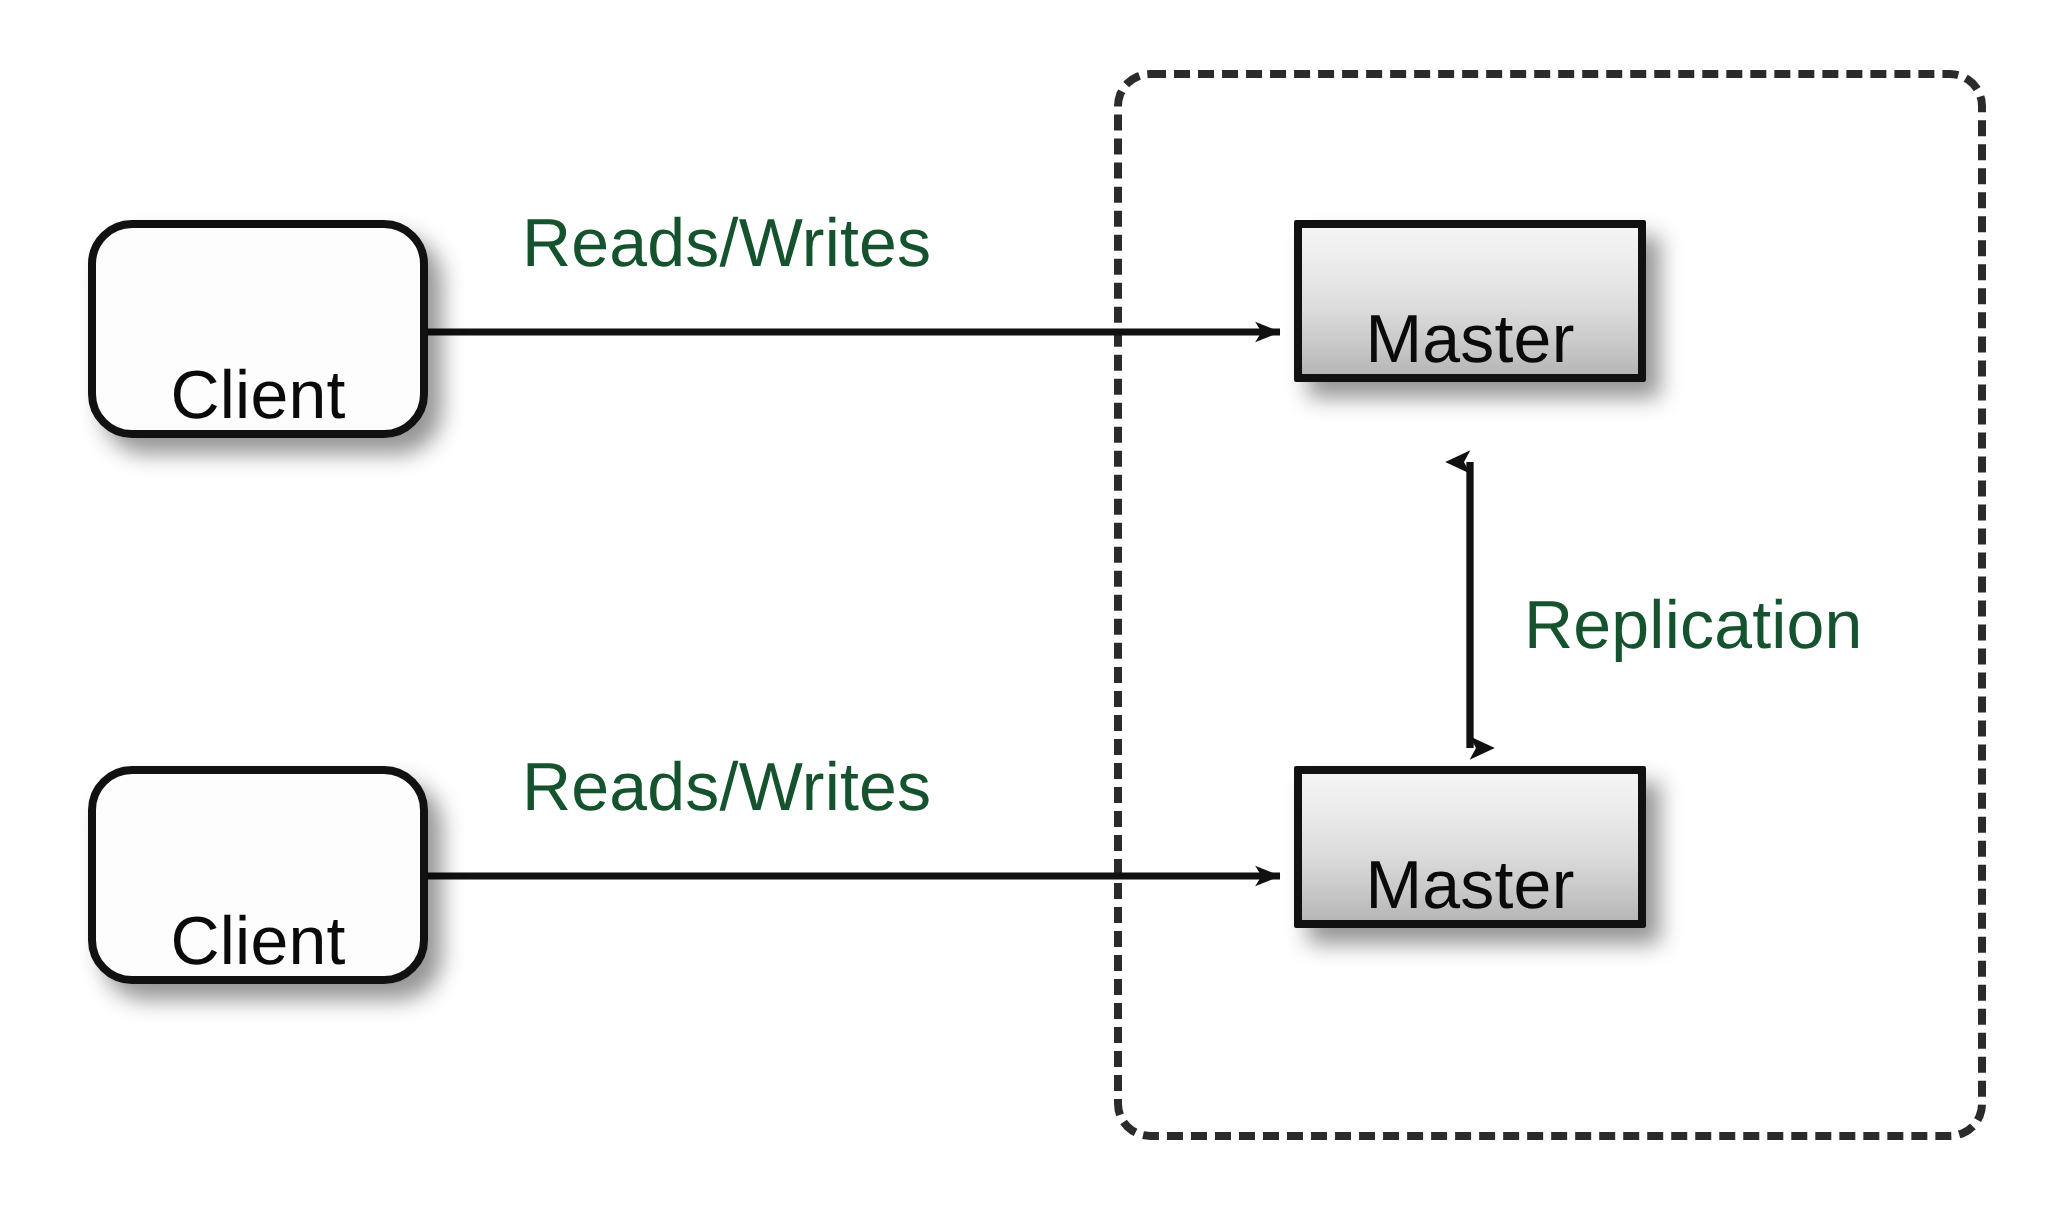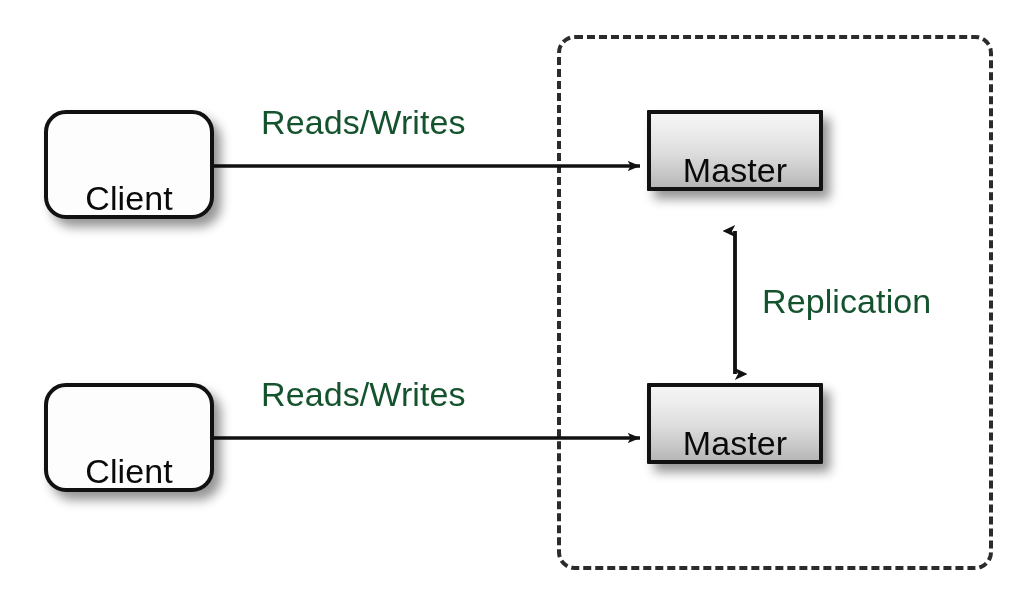--- a/index.html
+++ b/index.html
@@ -116,15 +116,15 @@
   </div>
 
   <div class="node node-master" style="left:647px; top:383px;">
     <span>Master</span>
   </div>
 
   <div class="edge-label" style="left:261px; top:105px;">Reads/Writes</div>
 
   <div class="edge-label" style="left:261px; top:377px;">Reads/Writes</div>
 
-  <div class="edge-label" style="left:762px; top:284px;">Replication</div>
+  <div class="edge-label" style="left:762px; top:296px;">Replication</div>
 
 </div>
 
 </body></html>

